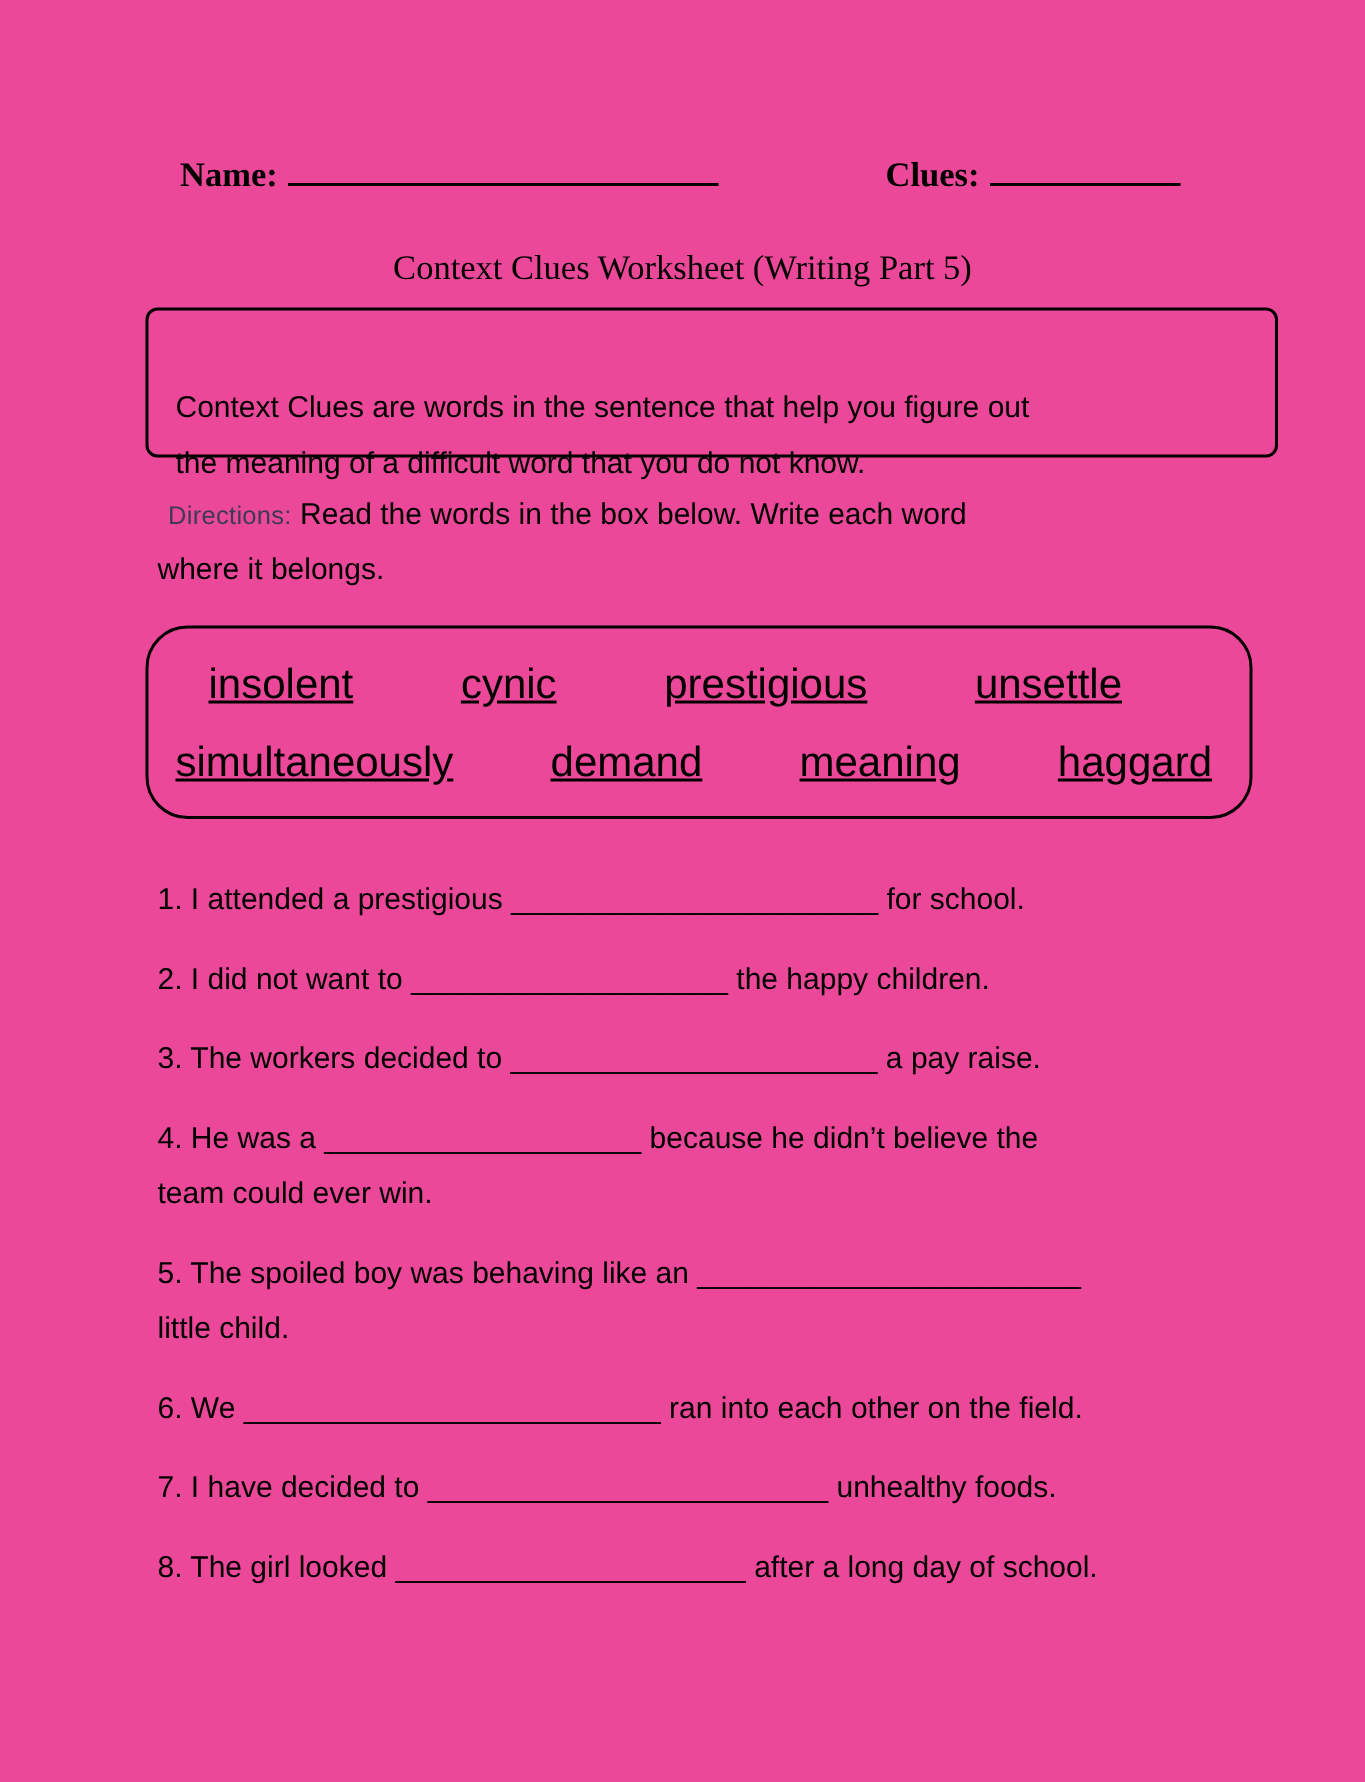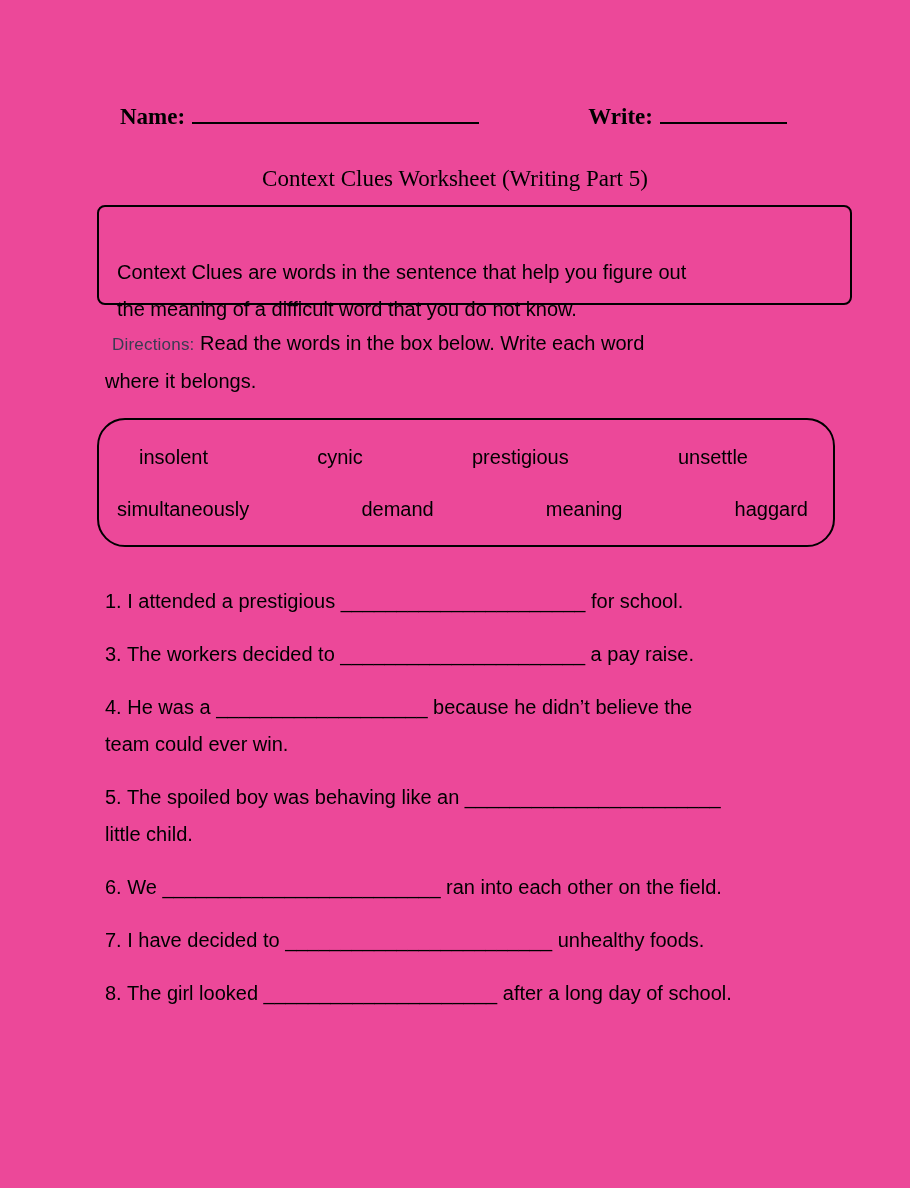--- a/index.html
+++ b/index.html
@@ -71,21 +71,22 @@
 
   
   .word-bank-box {
     box-sizing: border-box;
     margin: 18px 75px 0 97px;
     width: 738px;
     height: 129px;
     border: 2px solid #000;
     border-radius: 28px;
     padding: 11px 0 0 0;
-    font-size: 20px;
+    font-size: 28px;
+    text-decoration: underline;
   }
   .wb-row { display: flex; justify-content: space-between; line-height: 52px; }
   .wb-row-1 { padding: 0 85px 0 40px; }
   .wb-row-2 { padding: 0 25px 0 18px; }
 
   
   .questions { margin: 36px 55px 0 105px; }
   .question {
     font-size: 20px;
     line-height: 37px;
@@ -96,21 +97,21 @@
 </head>
 <body>
 
 <div class="sheet">
 
   <div class="header-row">
     <div>
       <span>Name:</span><span class="blank-line name-blank"></span>
     </div>
     <div>
-      <span>Write:</span><span class="blank-line date-blank"></span>
+      <span>Clues:</span><span class="blank-line date-blank"></span>
     </div>
   </div>
 
   <div class="title">Context Clues Worksheet (Writing Part 5)</div>
 
   <div class="definition-box">
     <span style="white-space: pre-line;">Context Clues are words in the sentence that help you figure out
 the meaning of a difficult word that you do not know.</span>
   </div>
 
@@ -130,20 +131,21 @@
     <div class="wb-row wb-row-2">
       <span>simultaneously</span>
       <span>demand</span>
       <span>meaning</span>
       <span>haggard</span>
     </div>
   </div>
 
   <div class="questions">
     <p class="question">1. I attended a prestigious ______________________ for school.</p>
+    <p class="question">2. I did not want to ___________________ the happy children.</p>
     <p class="question">3. The workers decided to ______________________ a pay raise.</p>
     <p class="question">4. He was a ___________________ because he didn’t believe the
 team could ever win.</p>
     <p class="question">5. The spoiled boy was behaving like an _______________________
 little child.</p>
     <p class="question">6. We _________________________ ran into each other on the field.</p>
     <p class="question">7. I have decided to ________________________ unhealthy foods.</p>
     <p class="question">8. The girl looked _____________________ after a long day of school.</p>
   </div>
 

